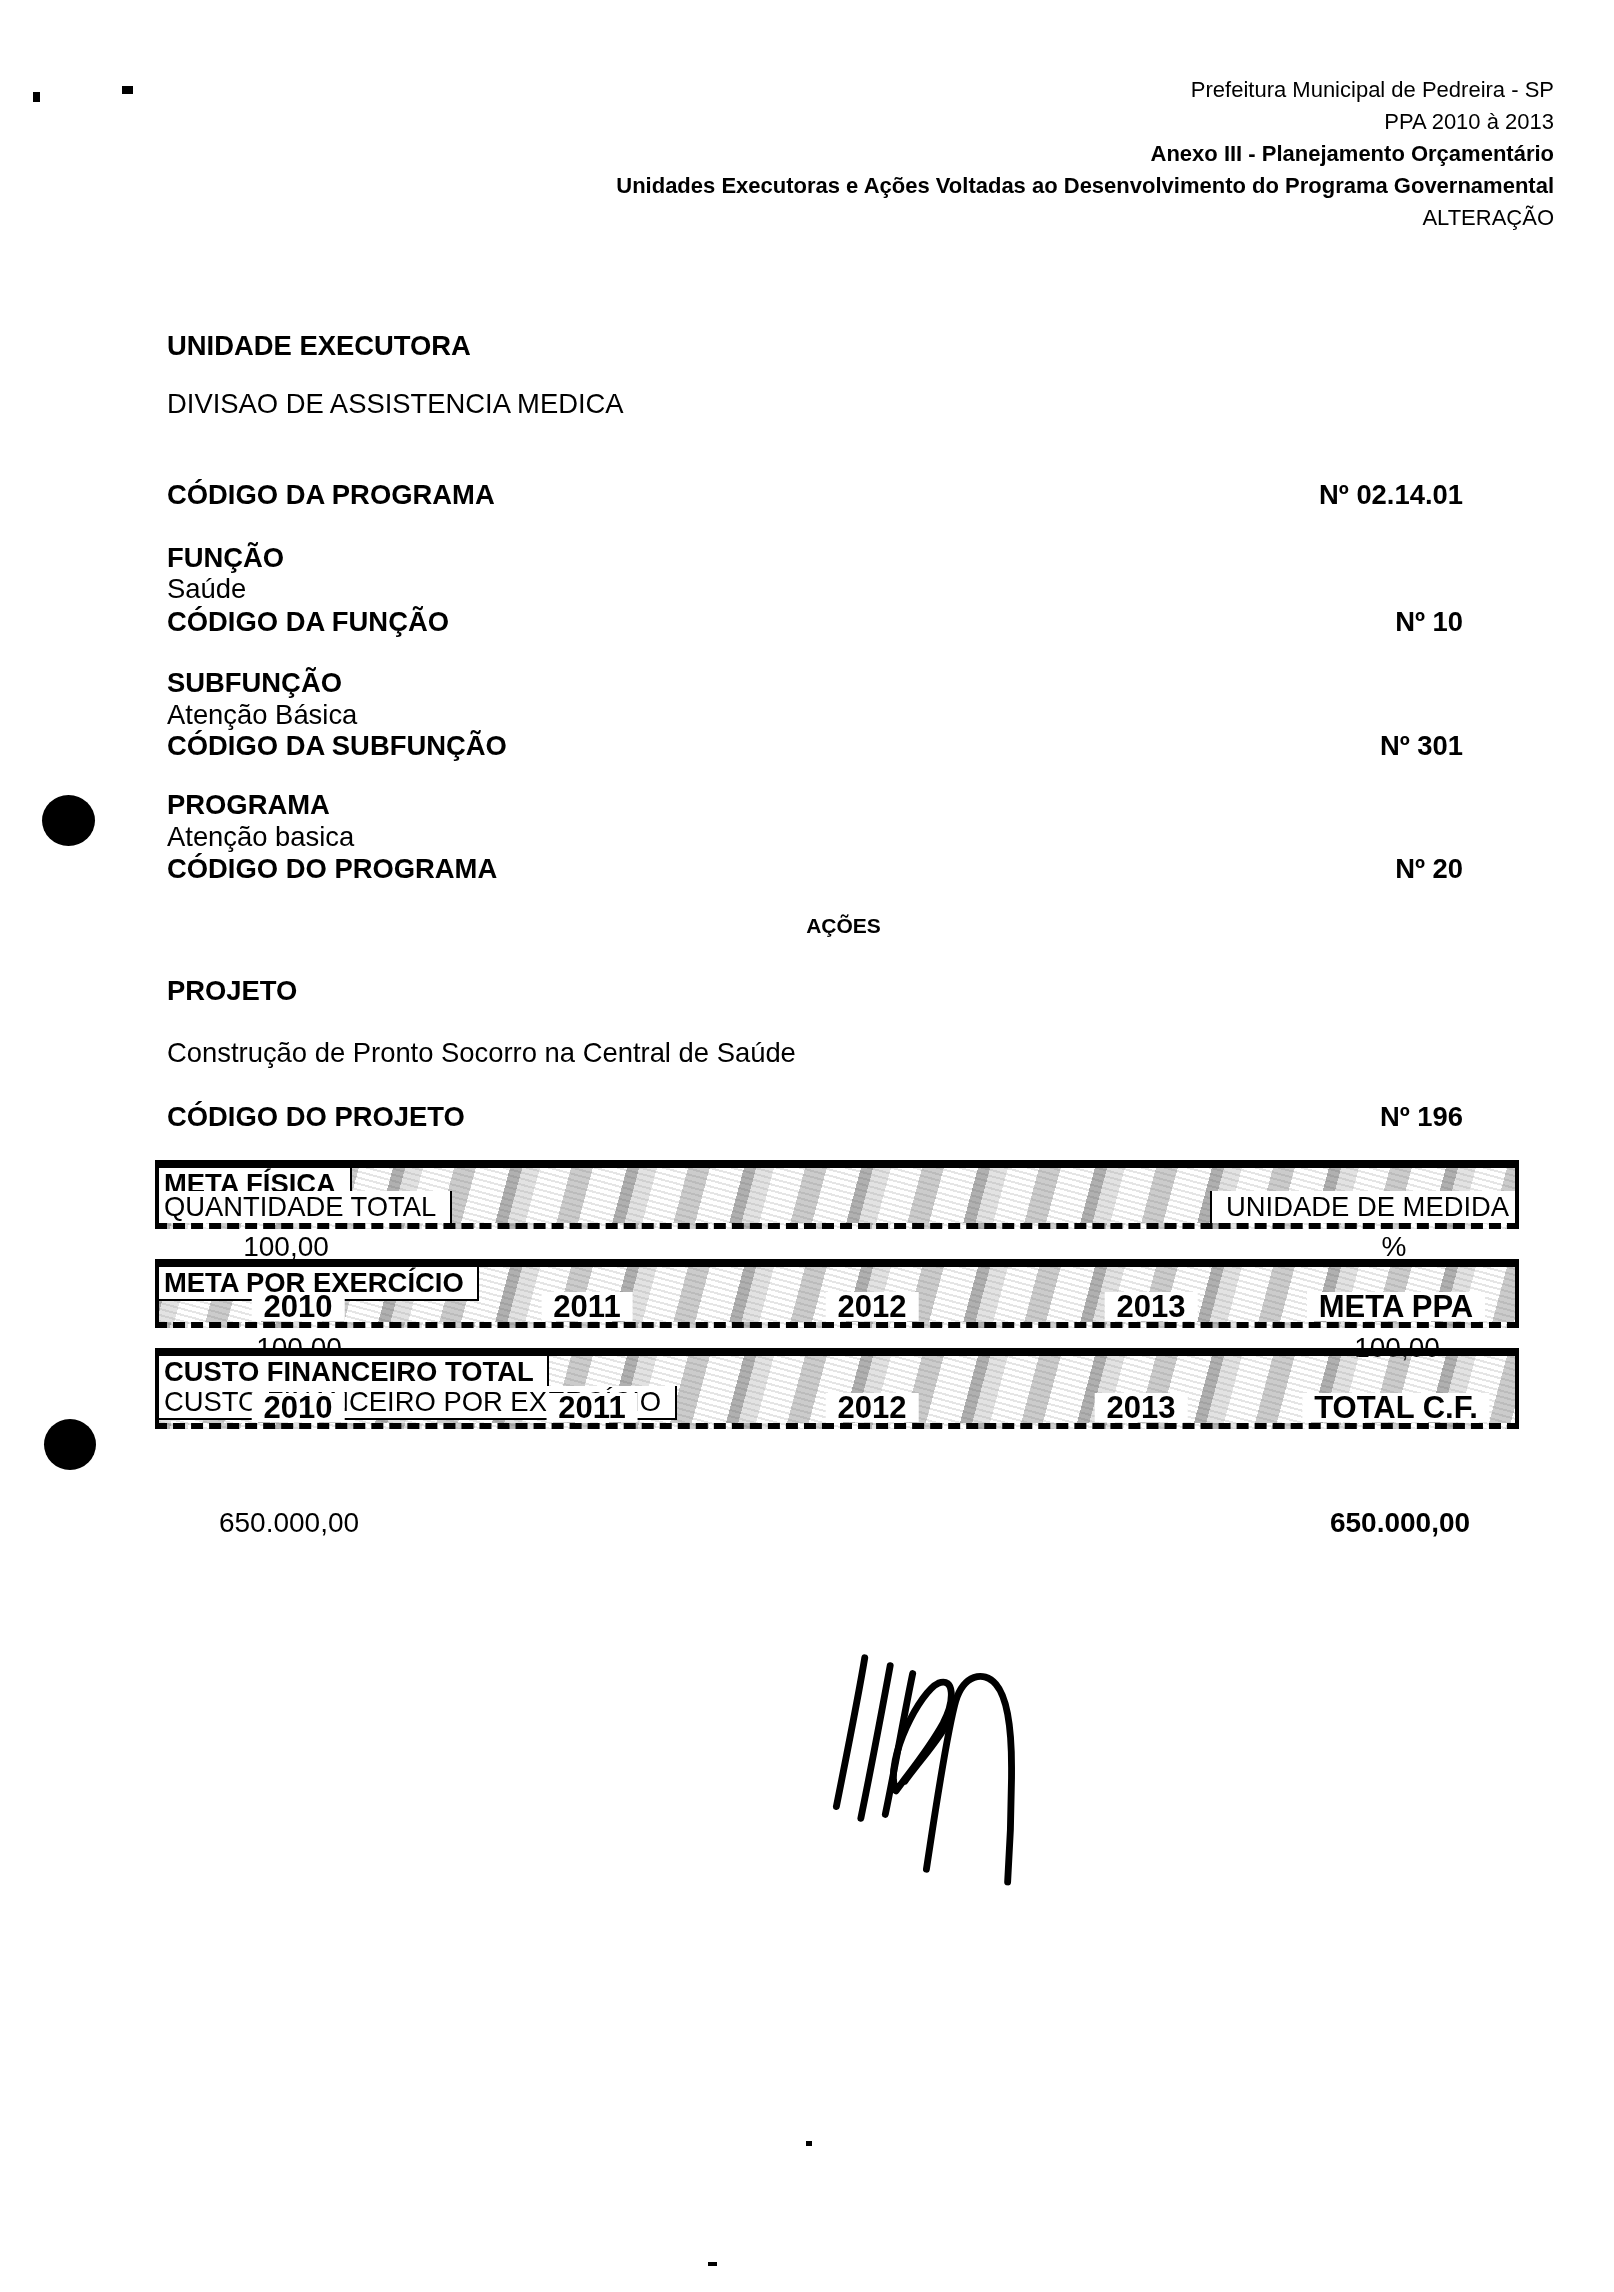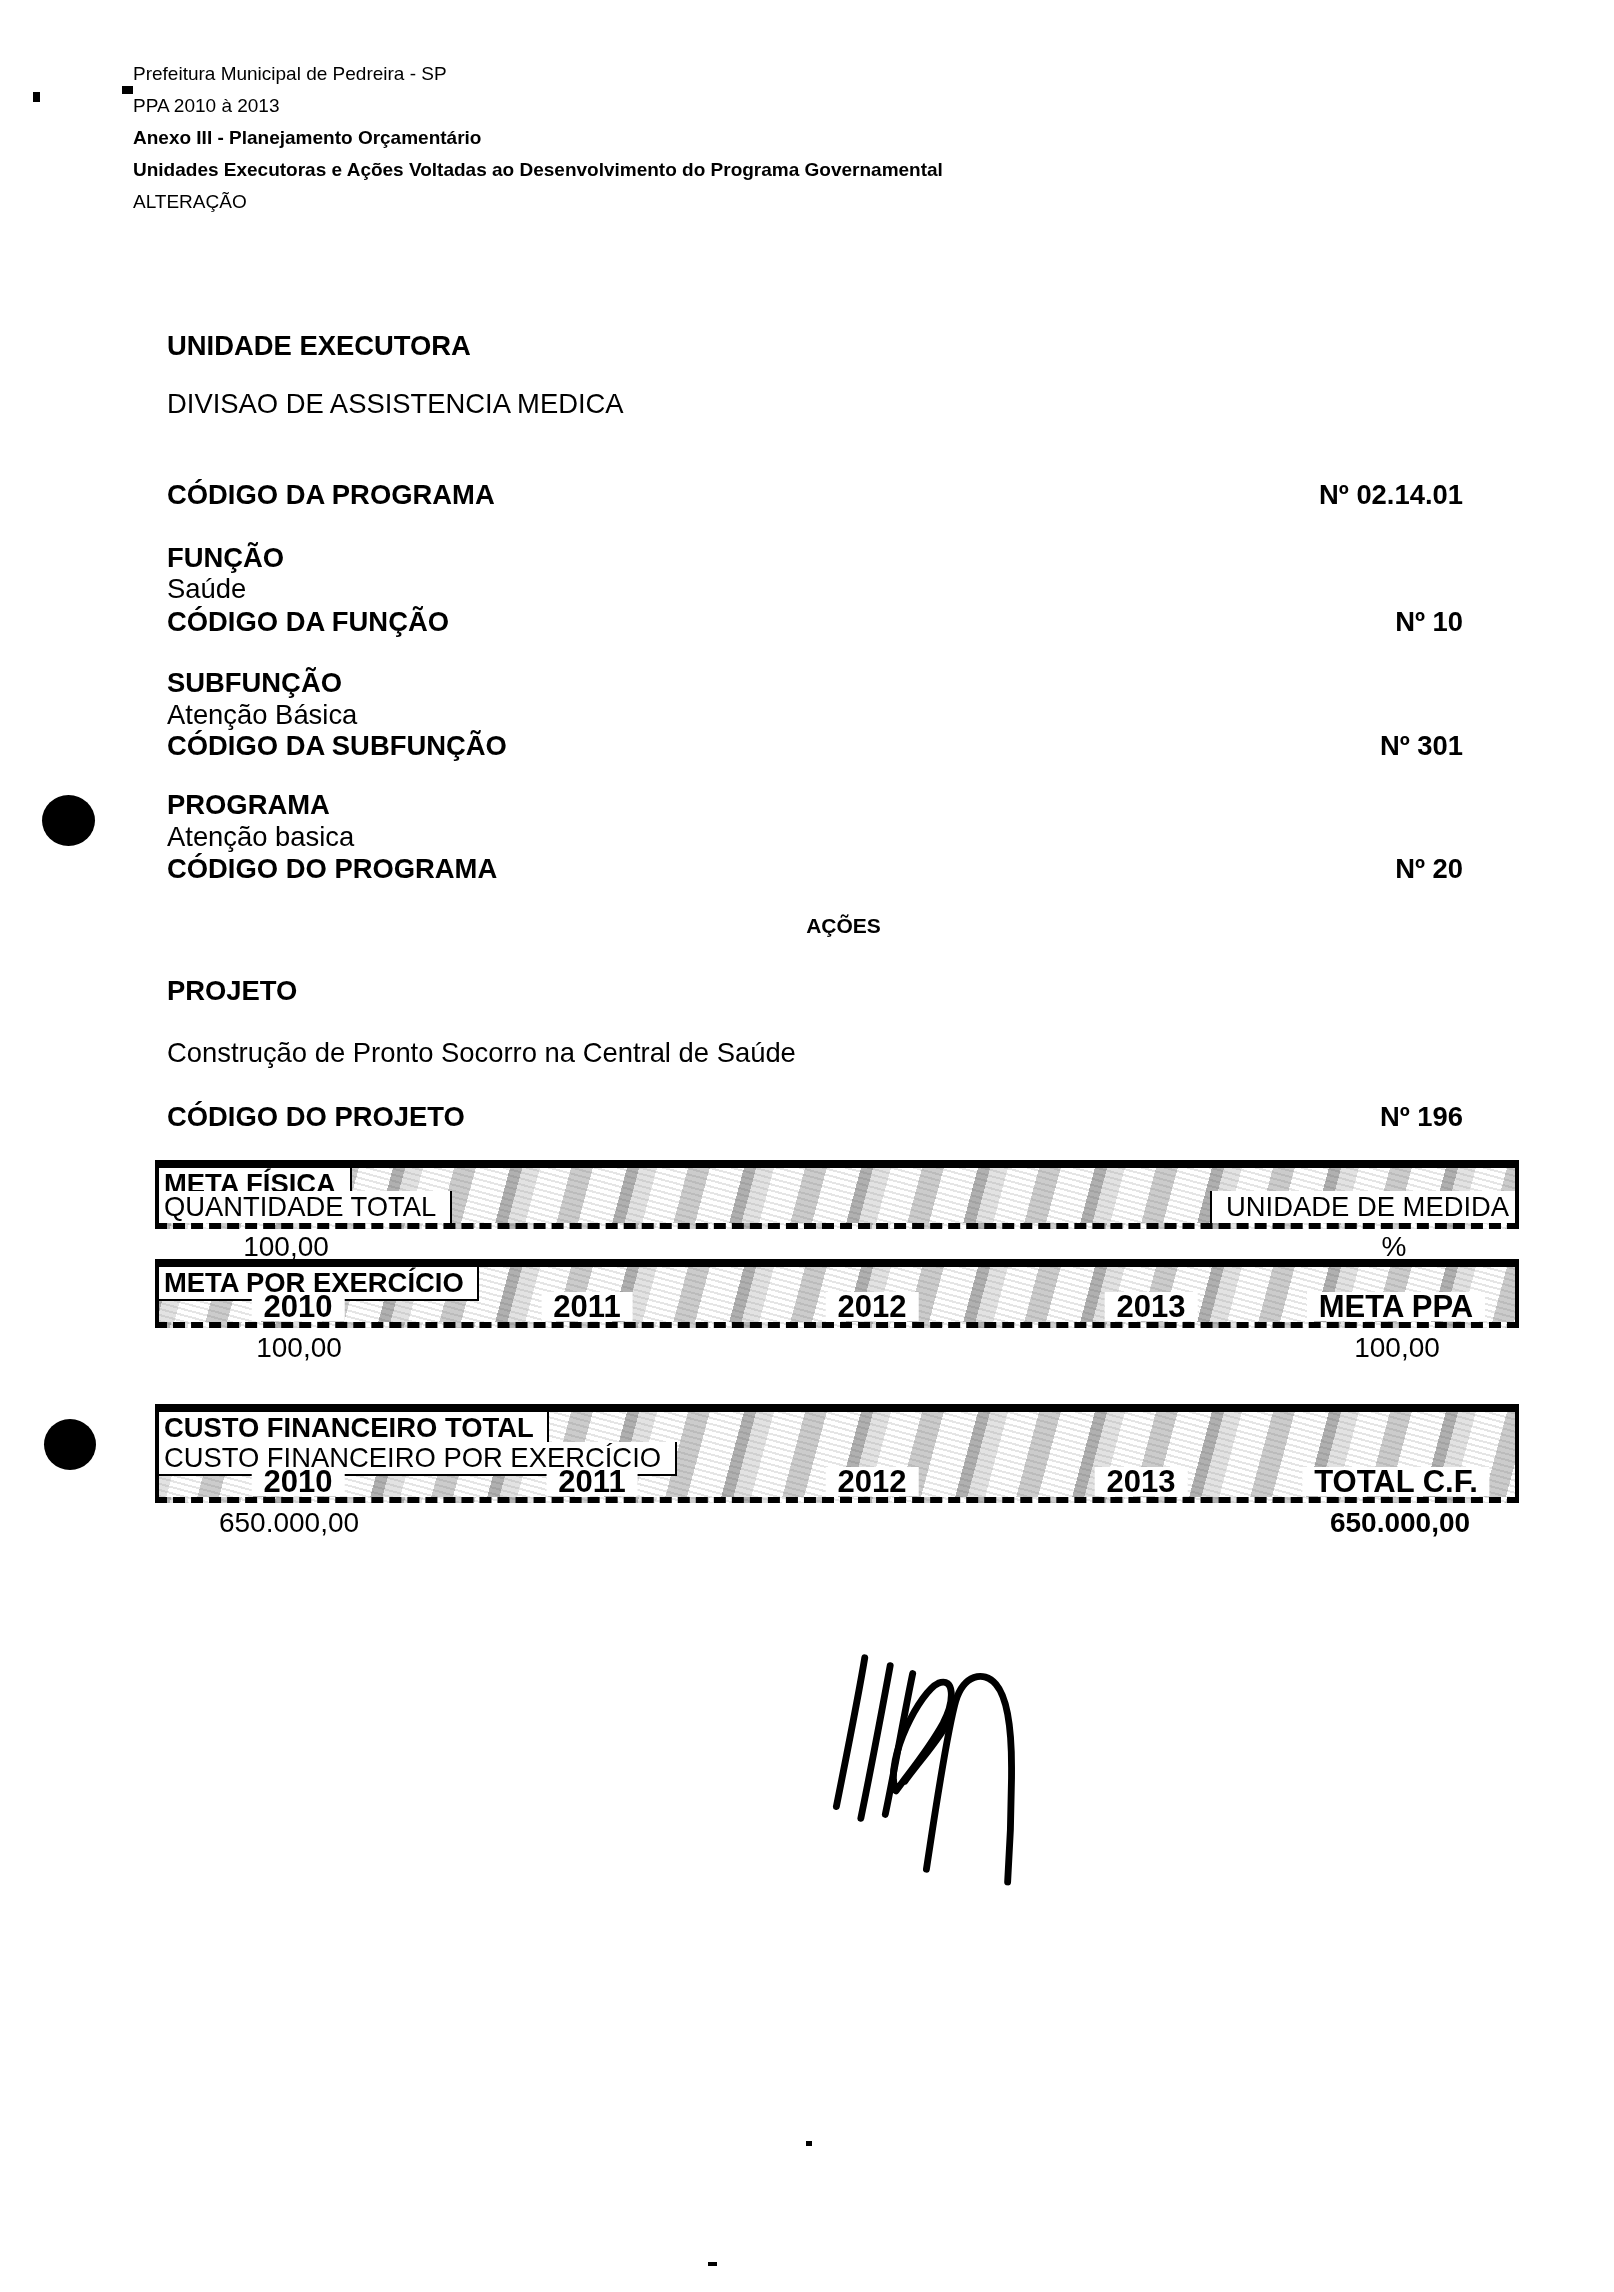--- a/index.html
+++ b/index.html
@@ -1,20 +1,20 @@
 <!DOCTYPE html>
 <html><head>
 <meta charset="utf-8">
 <style>
   html,body{margin:0;padding:0;background:#d9d9d9;}
   .page{position:relative;width:1614px;height:2293px;background:#ffffff;color:#000;
         font-family:"Liberation Sans",sans-serif;overflow:hidden;}
   .b{font-weight:bold;}
-  .hdr{position:absolute;left:133px;top:58px;width:1421px;text-align:left;
-       font-size:19px;line-height:32px;white-space:nowrap;}
+  .hdr{position:absolute;left:133px;top:74px;width:1421px;text-align:right;
+       font-size:22px;line-height:32px;white-space:nowrap;}
   .row{position:absolute;left:167px;width:1296px;display:flex;justify-content:space-between;
        font-size:27.4px;white-space:nowrap;}
   .t{position:absolute;left:167px;font-size:27.4px;white-space:nowrap;}
   .cline{position:absolute;left:133px;width:1421px;text-align:center;font-size:21px;white-space:nowrap;}
   .hbox{position:absolute;left:155px;width:1364px;box-sizing:border-box;
         border:4.9px solid #000;border-top-width:8.8px;border-bottom:6.9px dashed #000;
         background:
           repeating-linear-gradient(105deg,
             rgba(80,80,80,.45) 0 11.8px,
             rgba(160,160,160,.30) 11.8px 29px,
@@ -105,21 +105,21 @@
     <div class="patch tl b">META POR EXERCÍCIO</div>
     <div class="yr" style="left:139px;">2010</div>
     <div class="yr" style="left:428px;">2011</div>
     <div class="yr" style="left:713px;">2012</div>
     <div class="yr" style="left:992px;">2013</div>
     <div class="yr" style="left:1237px;">META PPA</div>
   </div>
   <div class="val" style="left:299px;top:1332px;">100,00</div>
   <div class="val" style="left:1397px;top:1332px;">100,00</div>
 
-  <div class="hbox" style="top:1404px;height:99px;">
+  <div class="hbox" style="top:1348px;height:81px;">
     <div class="patch tl b">CUSTO FINANCEIRO TOTAL</div>
     <div class="patch sub">CUSTO FINANCEIRO POR EXERCÍCIO</div>
     <div class="yr" style="left:139px;">2010</div>
     <div class="yr" style="left:433px;">2011</div>
     <div class="yr" style="left:713px;">2012</div>
     <div class="yr" style="left:982px;">2013</div>
     <div class="yr reg" style="left:1237px;">TOTAL C.F.</div>
   </div>
   <div class="val" style="left:289px;top:1507px;">650.000,00</div>
   <div class="val b" style="left:1400px;top:1507px;">650.000,00</div>

